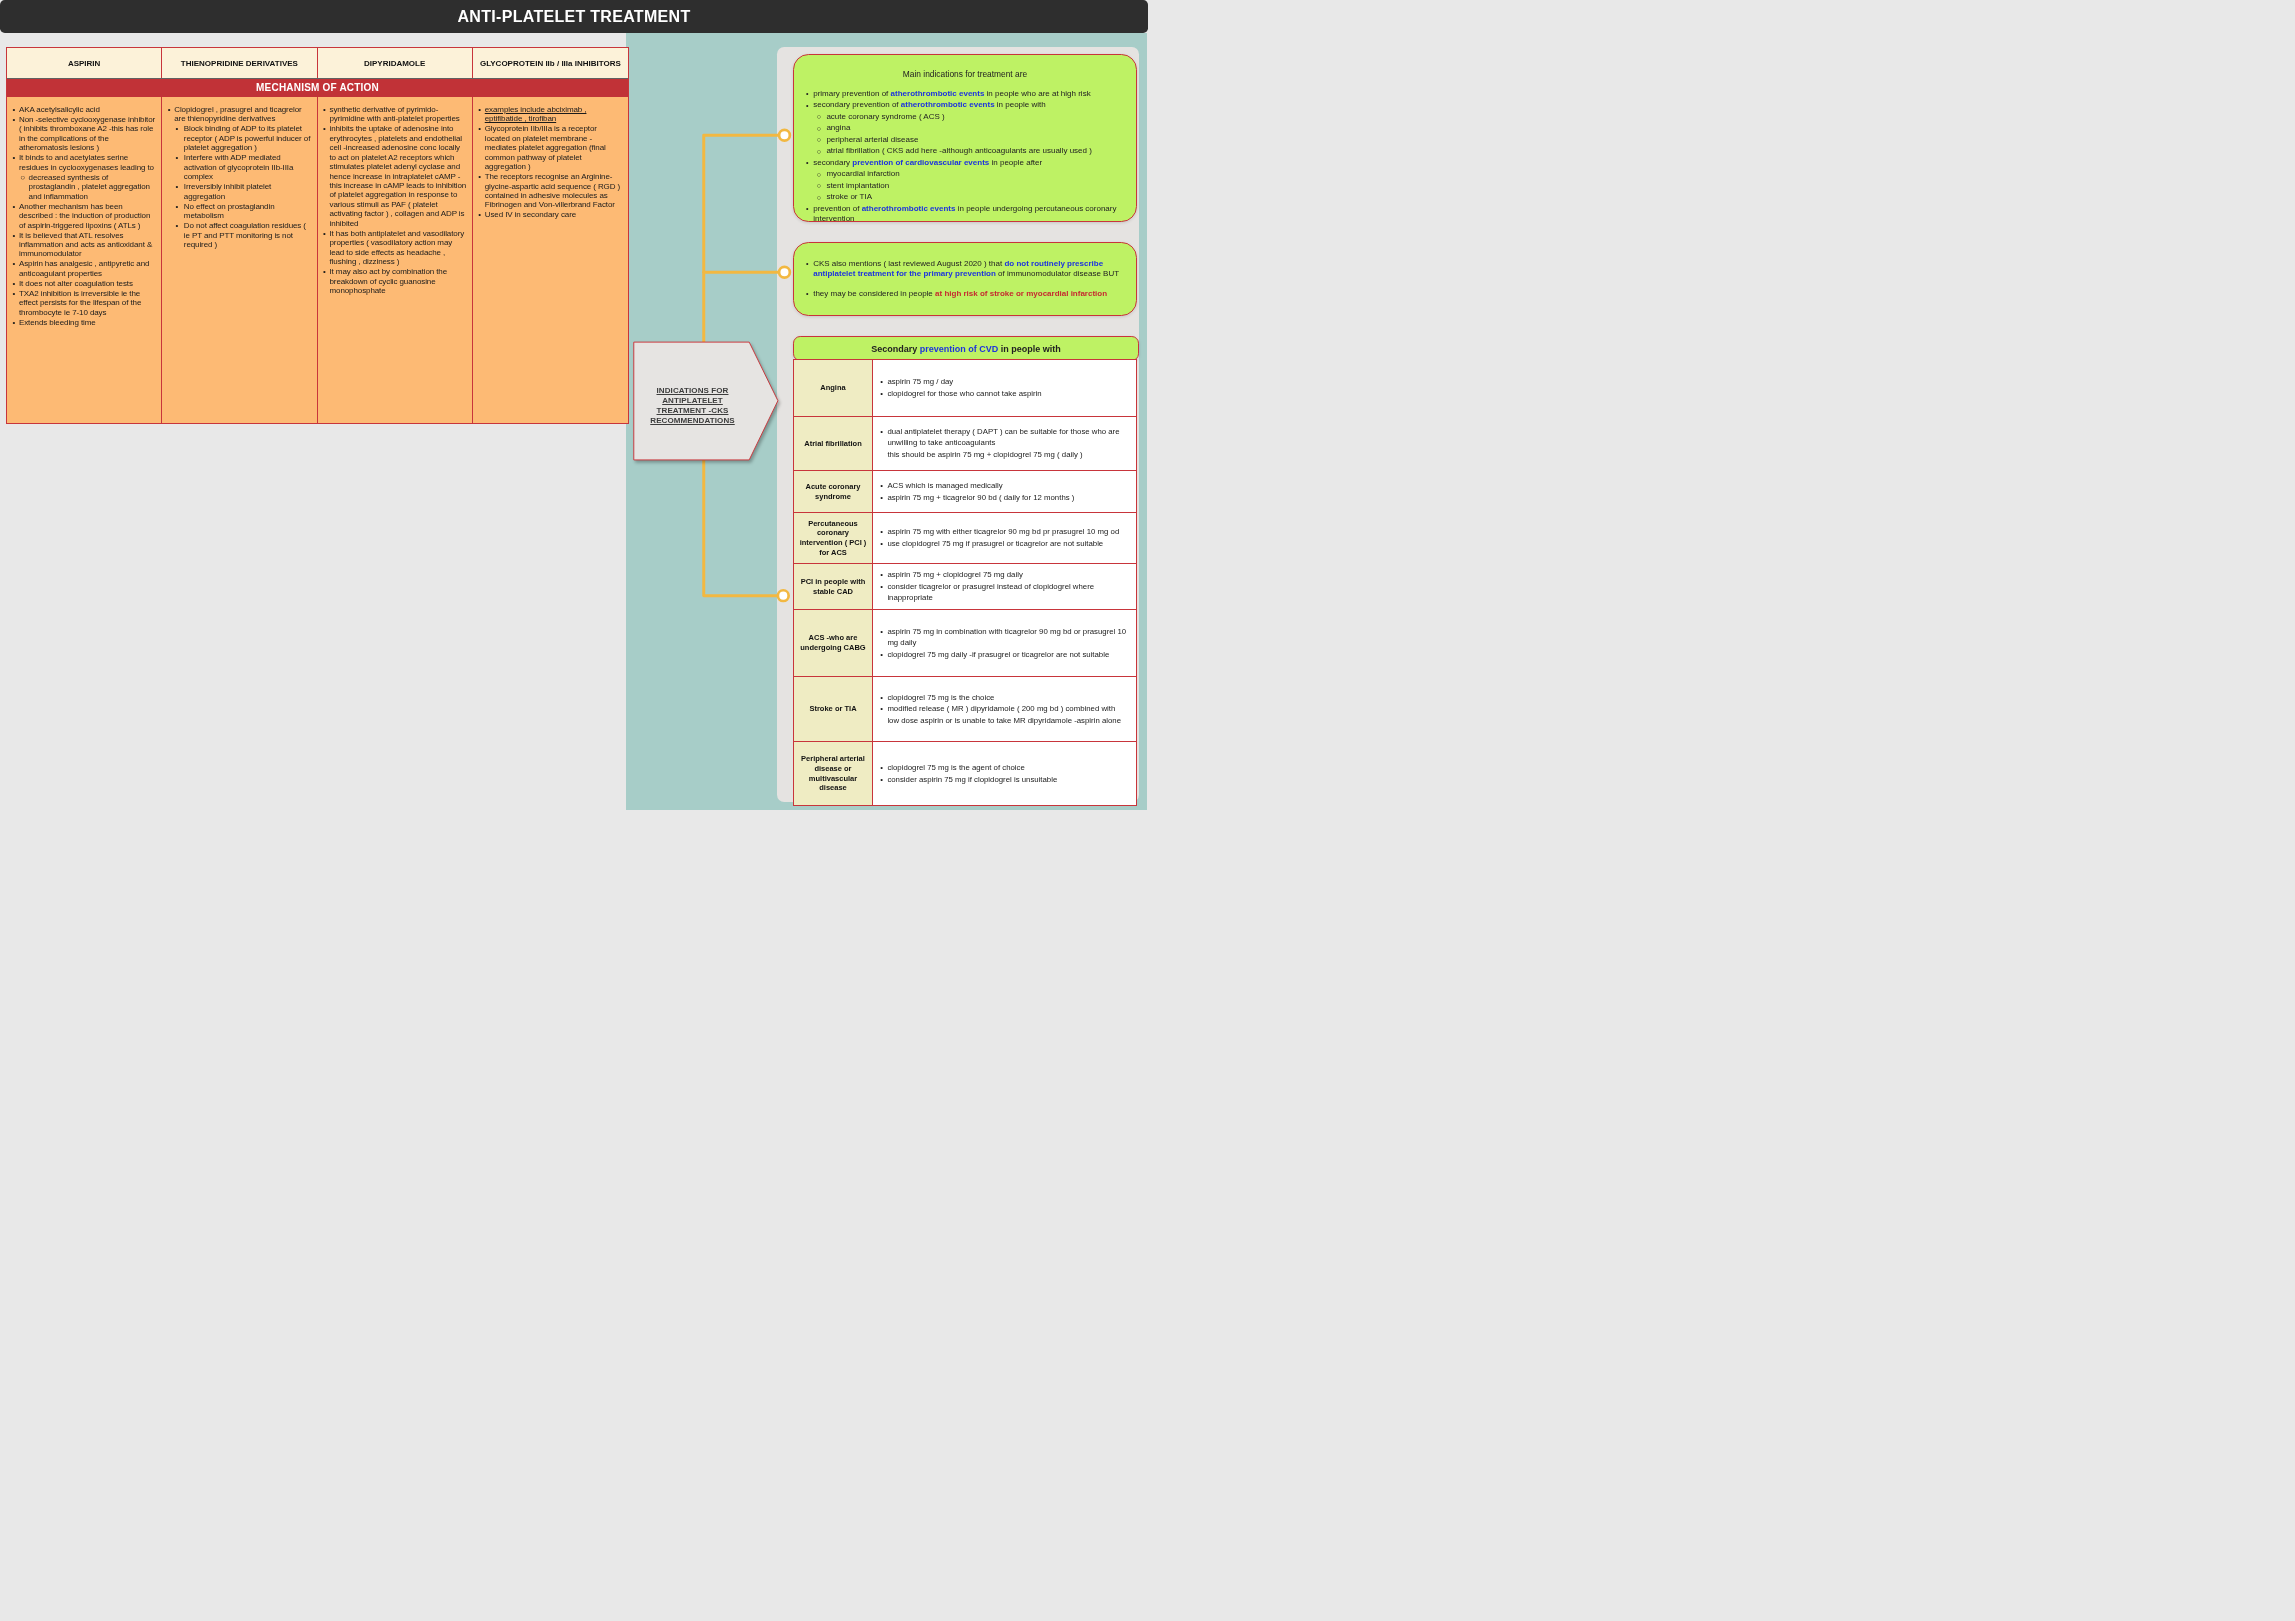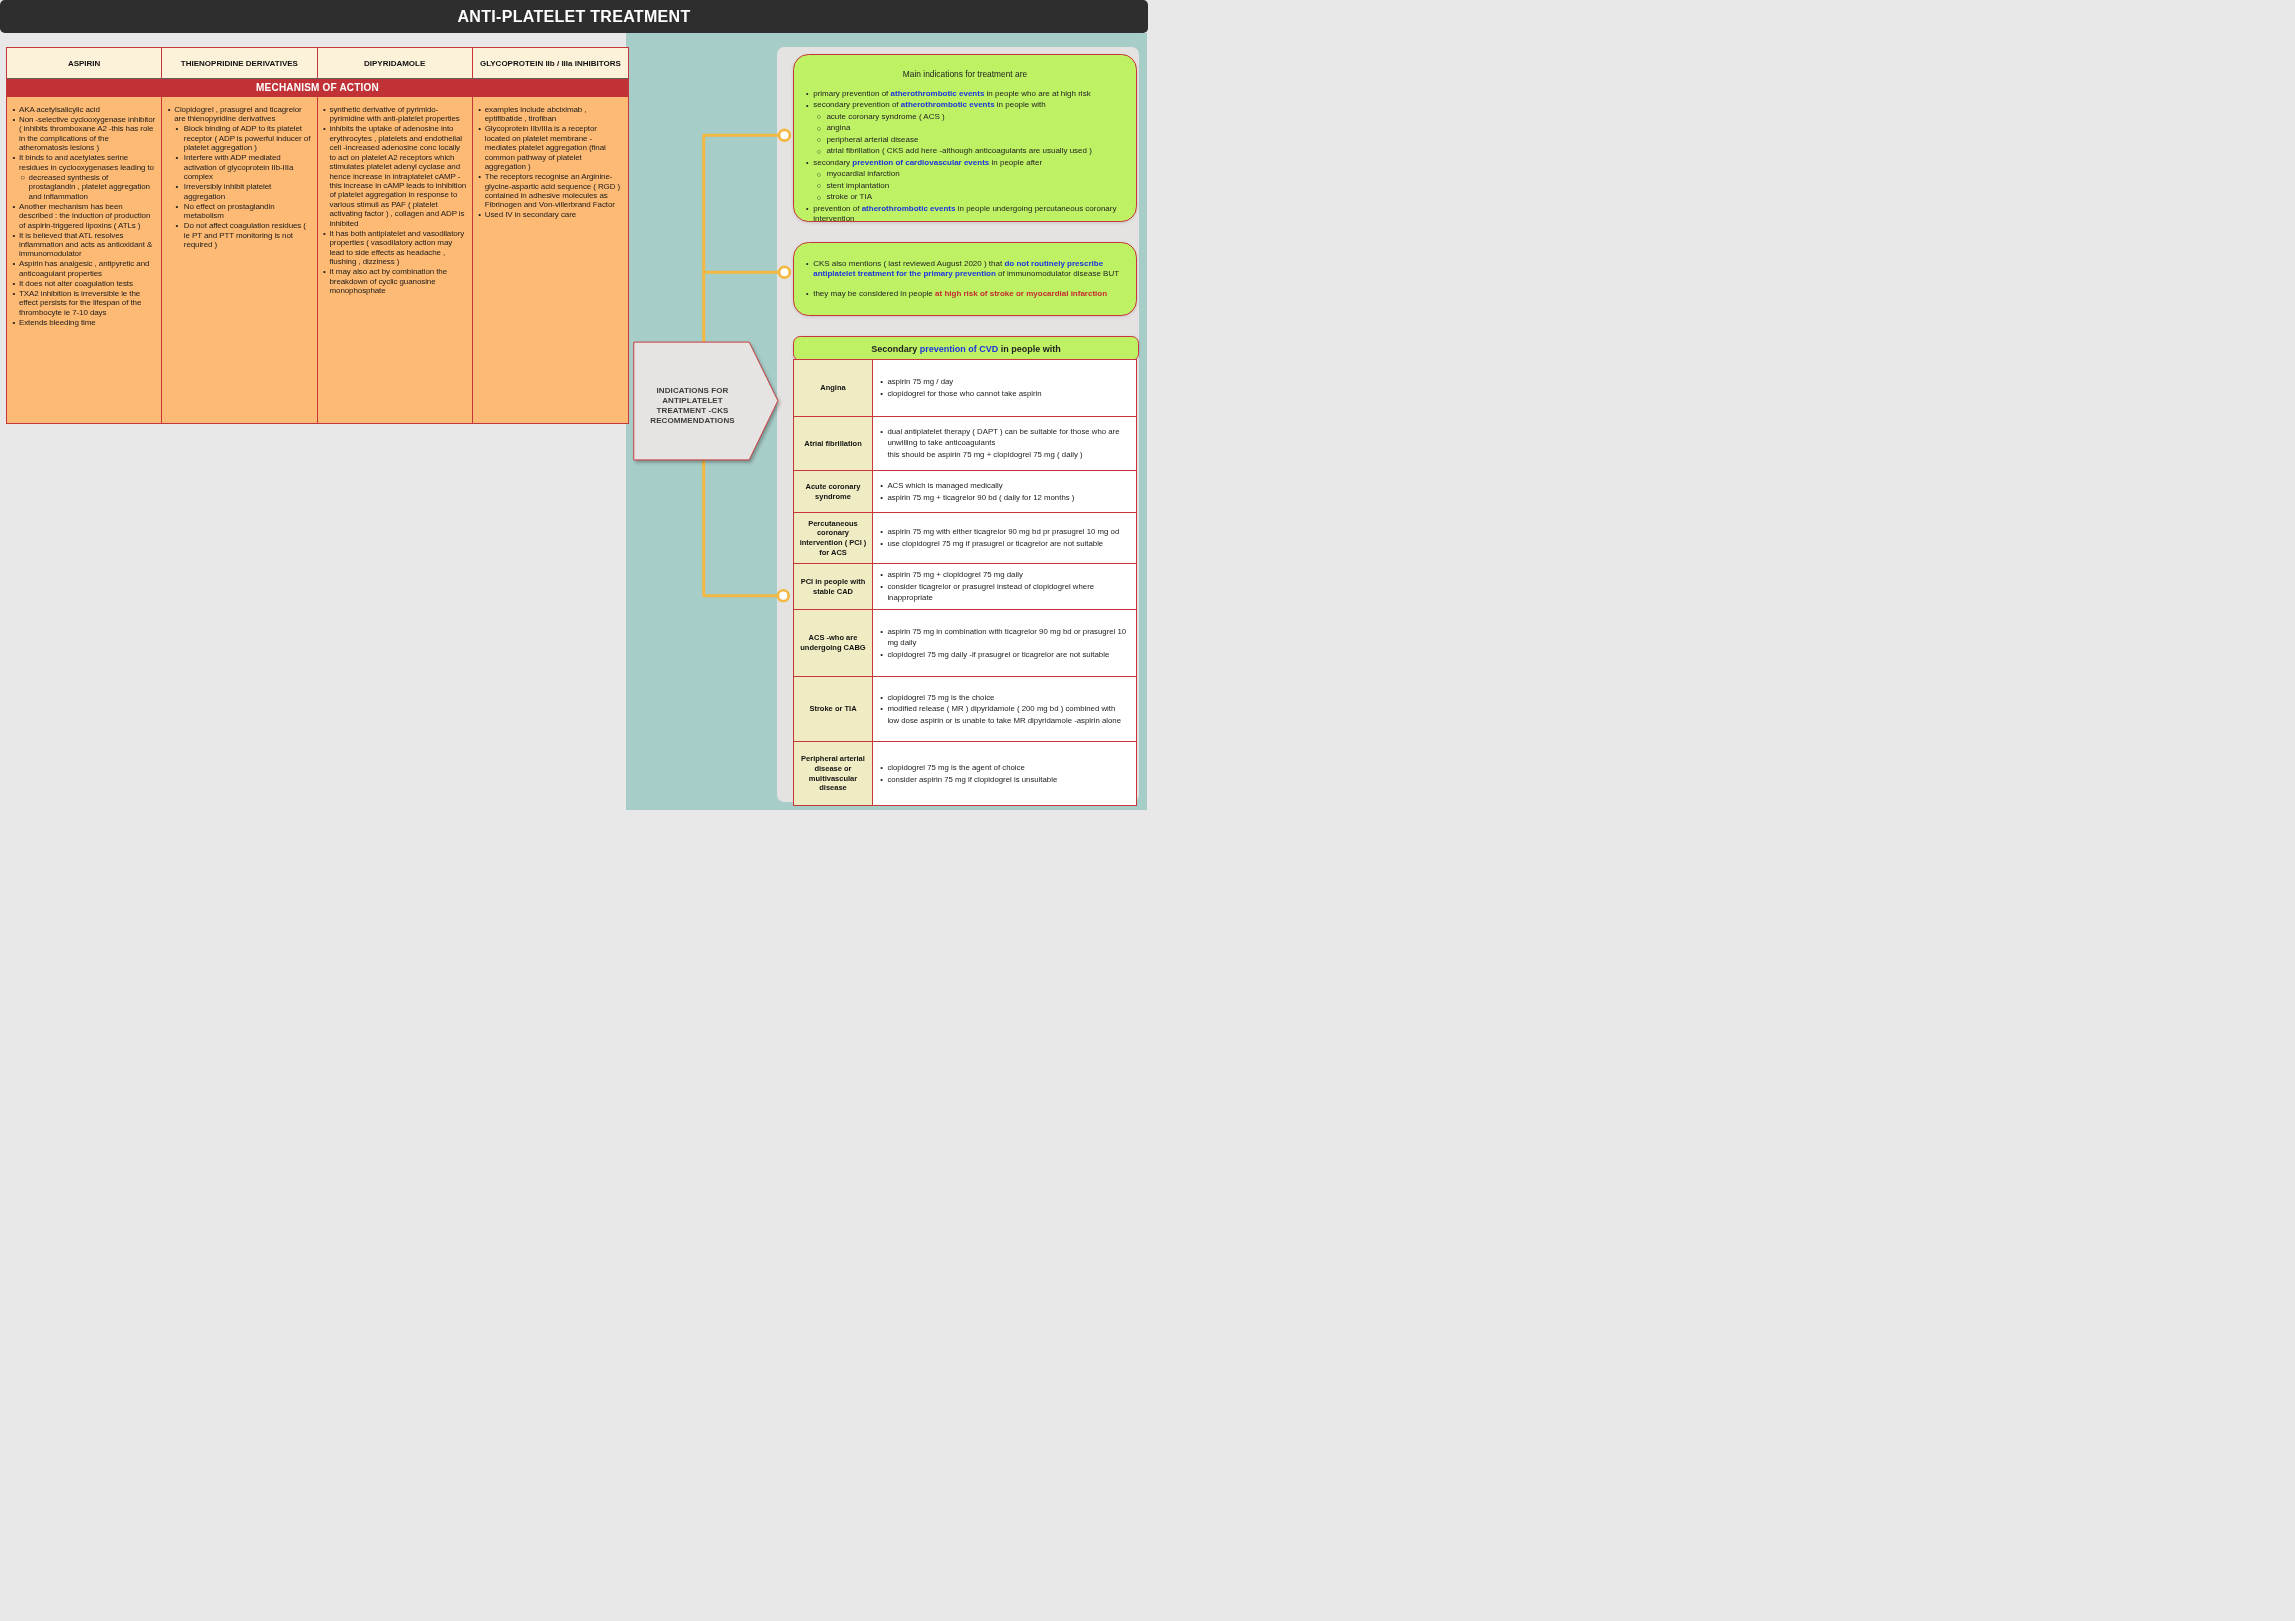--- a/index.html
+++ b/index.html
@@ -37,21 +37,21 @@
   .moa-c:last-child{border-right:none;}
   .bl{display:flex;margin-bottom:0.6px;}
   .bl .dot{flex:0 0 6.6px;text-align:left;}
   .bl.lv2{padding-left:7.8px;}
   .bl.lv2 .dot{flex:0 0 8.4px;}
   
   #wires{position:absolute;left:0;top:0;width:1148px;height:811px;pointer-events:none;}
   #hexlabel{
     position:absolute;left:643px;top:342px;width:99px;height:128px;
     display:flex;align-items:center;justify-content:center;text-align:center;
-    font-weight:bold;font-size:8px;line-height:1.25;color:#3d3d3d;letter-spacing:0.1px;
+    font-weight:bold;font-size:8px;line-height:1.25;color:#3d3d3d;letter-spacing:0.1px;text-decoration:underline;
   }
   
   .rbox{position:absolute;background:#bef264;border:0.9px solid #c8353b;filter:drop-shadow(0 1.2px 1.8px rgba(0,0,0,.13));}
   #main-box{left:793px;top:54px;width:344px;height:168px;border-radius:15.5px;padding:0;box-sizing:border-box;}
   #main-box .bt{margin-top:14.3px;text-align:center;font-size:8.4px;color:#222;}
   #main-box .list{margin:9.6px 8.4px 0 12px;font-size:8px;line-height:1.36;color:#222;}
   #cks-box{left:793px;top:242px;width:344px;height:74px;border-radius:15.5px;box-sizing:border-box;
     display:flex;flex-direction:column;justify-content:center;}
   #cks-box .list{margin:0 8.4px 0 12px;font-size:8px;line-height:1.35;color:#222;}
   #cks-box .bl{margin-bottom:8.4px;}
@@ -178,21 +178,21 @@
         <div style="display: inline;">It has both antiplatelet and vasodilatory properties ( vasodilatory action may lead to side effects as headache , flushing , dizziness )</div>
       </div>
       <div class="bl lv1">
         <span class="dot">•</span>
         <div style="display: inline;">It may also act by combination the breakdown of cyclic guanosine monophosphate</div>
       </div>
     </div>
     <div class="moa-c">
       <div class="bl lv1">
         <span class="dot">•</span>
-        <div style="display: inline;">examples include abciximab , eptifibatide , tirofiban</div>
+        <div style="display: inline; text-decoration: underline;">examples include abciximab , eptifibatide , tirofiban</div>
       </div>
       <div class="bl lv1">
         <span class="dot">•</span>
         <div style="display: inline;">Glycoprotein IIb/IIIa is a receptor located on platelet membrane -mediates platelet aggregation (final common pathway of platelet aggregation )</div>
       </div>
       <div class="bl lv1">
         <span class="dot">•</span>
         <div style="display: inline;">The receptors recognise an Arginine-glycine-aspartic acid sequence ( RGD ) contained in adhesive molecules as Fibrinogen and Von-villerbrand Factor</div>
       </div>
       <div class="bl lv1">

